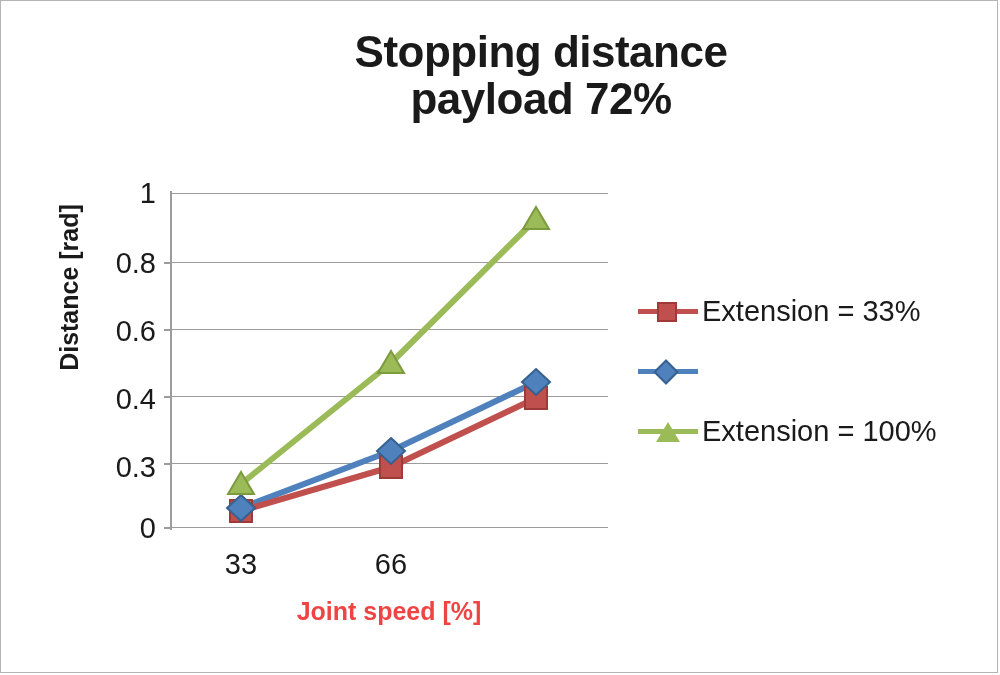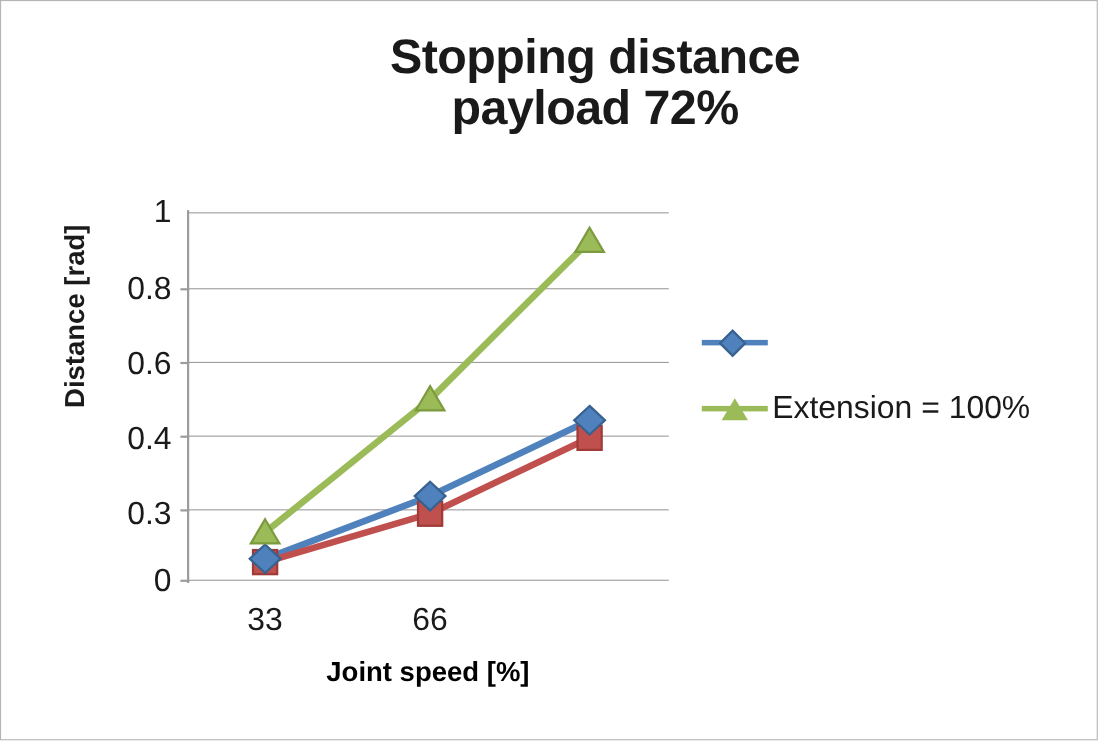--- a/index.html
+++ b/index.html
@@ -52,21 +52,21 @@
   #ylabel{
     position:absolute;left:-62px;top:272px;
     width:260px;text-align:center;
     font-size:25px;font-weight:bold;color:#1a1a1a;
     transform:rotate(-90deg);
     transform-origin:center center;
   }
   #xlabel{
     position:absolute;left:170px;top:596px;width:436px;
     text-align:center;
-    font-size:25px;font-weight:bold;color:#000000;
+    font-size:25px;font-weight:bold;color:#ef4444;
   }
   
   #legend{
     position:absolute;left:637px;top:280px;width:350px;
   }
   .legend-row{
     position:relative;height:60px;
     display:flex;align-items:center;
   }
   .legend-swatch{
@@ -144,20 +144,27 @@
     </svg>
   </div>
 
   <div class="xtick-label" style="left:180px;top:547px;">33</div>
   <div class="xtick-label" style="left:330px;top:547px;">66</div>
 
   <div id="xlabel">Joint speed [%]</div>
 
   <div id="legend">
 
+    <div class="legend-row">
+      <span class="legend-swatch">
+        <span class="swline" style="background:#C0504D;"></span>
+        <span class="swmark m-square" style="background:#C0504D;border:2px solid #9E3B38;box-sizing:border-box;"></span>
+      </span>
+      <span class="legend-label">Extension = 33%</span>
+    </div>
 
     <div class="legend-row">
       <span class="legend-swatch">
         <span class="swline" style="background:#4F81BD;"></span>
         <span class="swmark m-diamond" style="background:#4F81BD;border:2px solid #37618E;box-sizing:border-box;top:5px;"></span>
       </span>
     </div>
 
     <div class="legend-row">
       <span class="legend-swatch">

